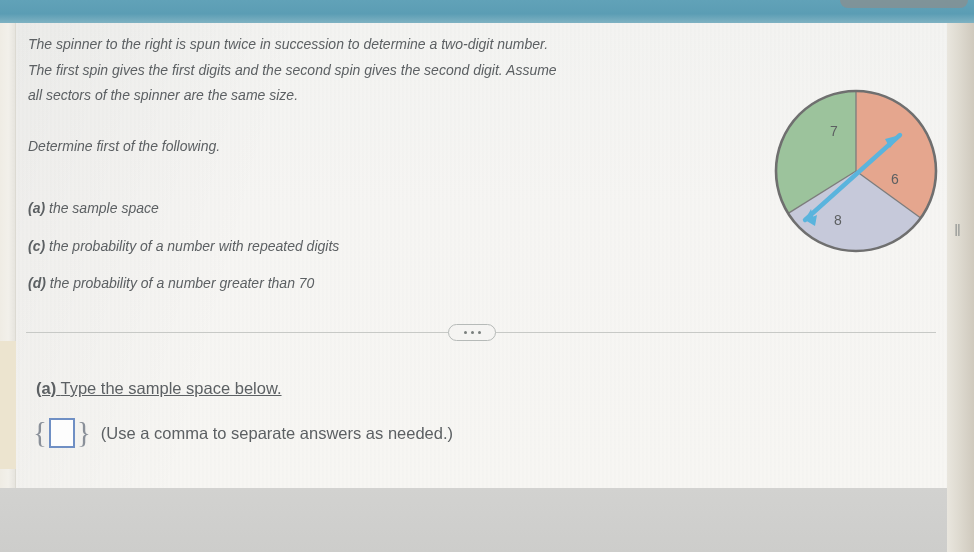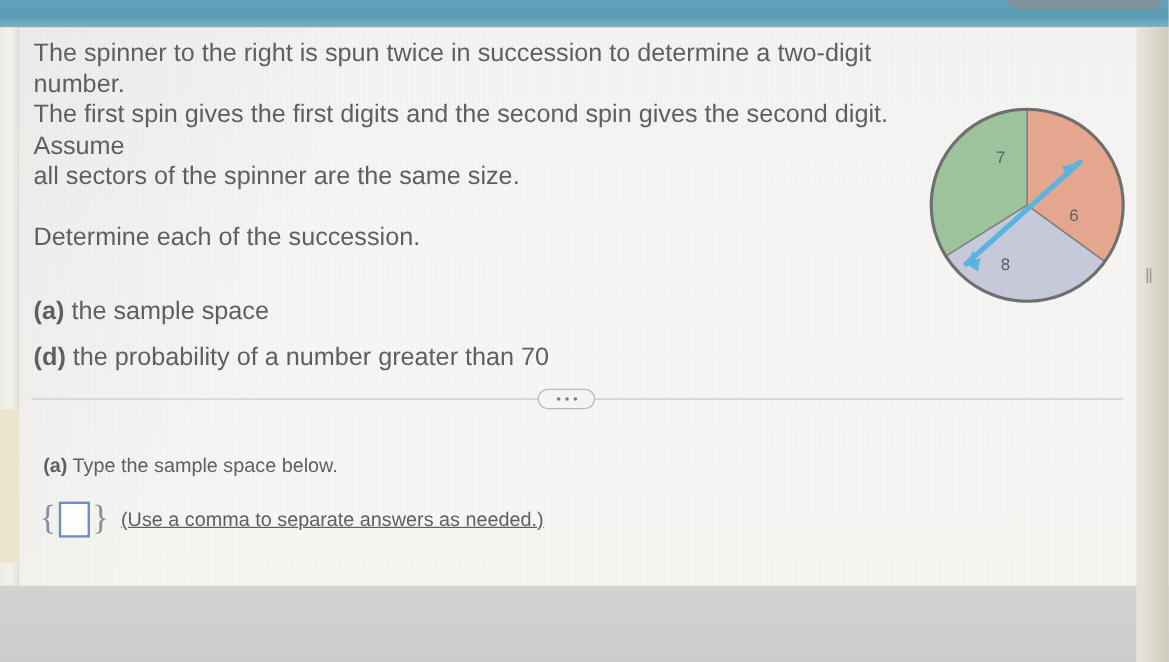--- a/index.html
+++ b/index.html
@@ -71,22 +71,23 @@
     width:16px; height:128px;
     background:#ece4cf;
   }
 
   
   #statement {
     position: absolute;
     left: 28px; top: 32px;
     width: 745px;
     color: #5c6063;
-    font-size: 21px;
+    font-size: 14px;
     line-height: 25.5px;
+    font-style: italic;
   }
   #statement .para { margin-bottom: 0; }
   #statement .gap { height: 25px; }
   .sub-label { font-weight: bold; }
   #parts { margin-top: 0; }
   #parts .row { white-space: nowrap; margin-top: 12px; }
 
   
   #spinner-wrap {
     position: absolute;
@@ -120,20 +121,21 @@
     background: #7a7f7d;
     display:block;
   }
 
   
   #answer-prompt {
     position: absolute;
     left: 36px; top: 379px;
     color: #5c6063;
     font-size: 16.5px;
+    text-decoration: underline;
   }
   #answer-row {
     position: absolute;
     left: 33px; top: 418px;
     display: flex;
     align-items: center;
     color: #5c6063;
     font-size: 16.5px;
   }
   .brace {
@@ -147,21 +149,21 @@
     width: 26px; height: 30px;
     border: 2px solid #6f8fc4;
     background: #fdfdfd;
     margin: 0 2px;
     outline: none;
     font-size: 15px;
     padding: 0 2px;
     color:#404448;
     font-family: "Liberation Sans", sans-serif;
   }
-  #answer-hint { margin-left: 10px; text-decoration: underline; }
+  #answer-hint { margin-left: 10px; }
 
   
   #palette {
     position: absolute;
     left: 0; top: 488px;
     width: 974px; height: 64px;
     background: linear-gradient(180deg,#d2d2d0 0%,#cdcdcb 100%);
   }
 
   
@@ -192,28 +194,32 @@
   <div id="sheet"></div>
   <div id="left-margin">
     <div id="left-margin-tan"></div>
   </div>
 
   <div id="statement">
     <div class="para">The spinner to the right is spun twice in succession to determine a two-digit number.</div>
     <div class="para">The first spin gives the first digits and the second spin gives the second digit. Assume</div>
     <div class="para">all sectors of the spinner are the same size.</div>
     <div class="gap"></div>
-    <div class="para">Determine each of the succession.</div>
+    <div class="para">Determine first of the following.</div>
     <div class="gap"></div>
     <div id="parts">
       <div class="row">
         <span class="sub-label">(a)</span> 
         <span>the sample space</span>
       </div>
       <div class="row">
+        <span class="sub-label">(c)</span> 
+        <span>the probability of a number with repeated digits</span>
+      </div>
+      <div class="row">
         <span class="sub-label">(d)</span> 
         <span>the probability of a number greater than 70</span>
       </div>
     </div>
   </div>
 
   <div id="spinner-wrap">
     <svg id="spinner-svg" width="166" height="166" viewBox="0 0 166 166">
 
       <path d="M83,83 L83,3 A80,80 0 0,1 147.7,130 Z" fill="#e5a68e"></path>

